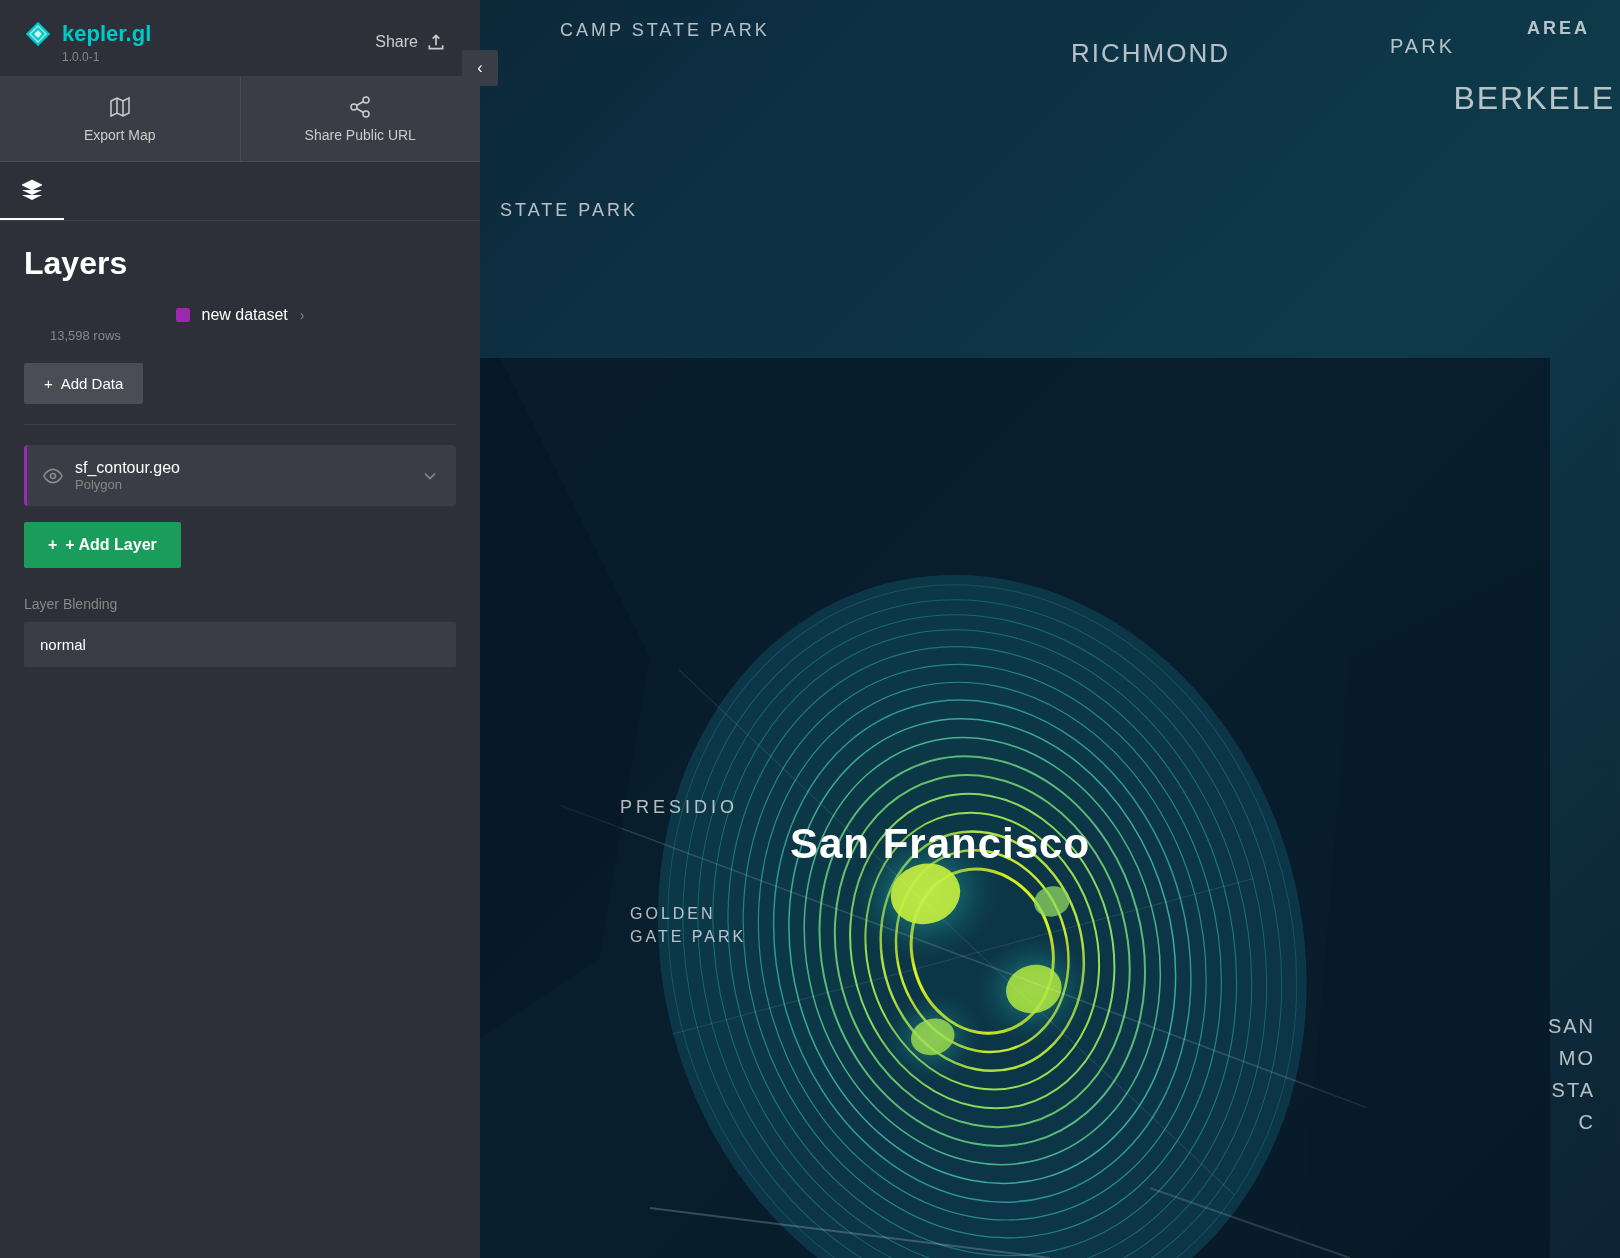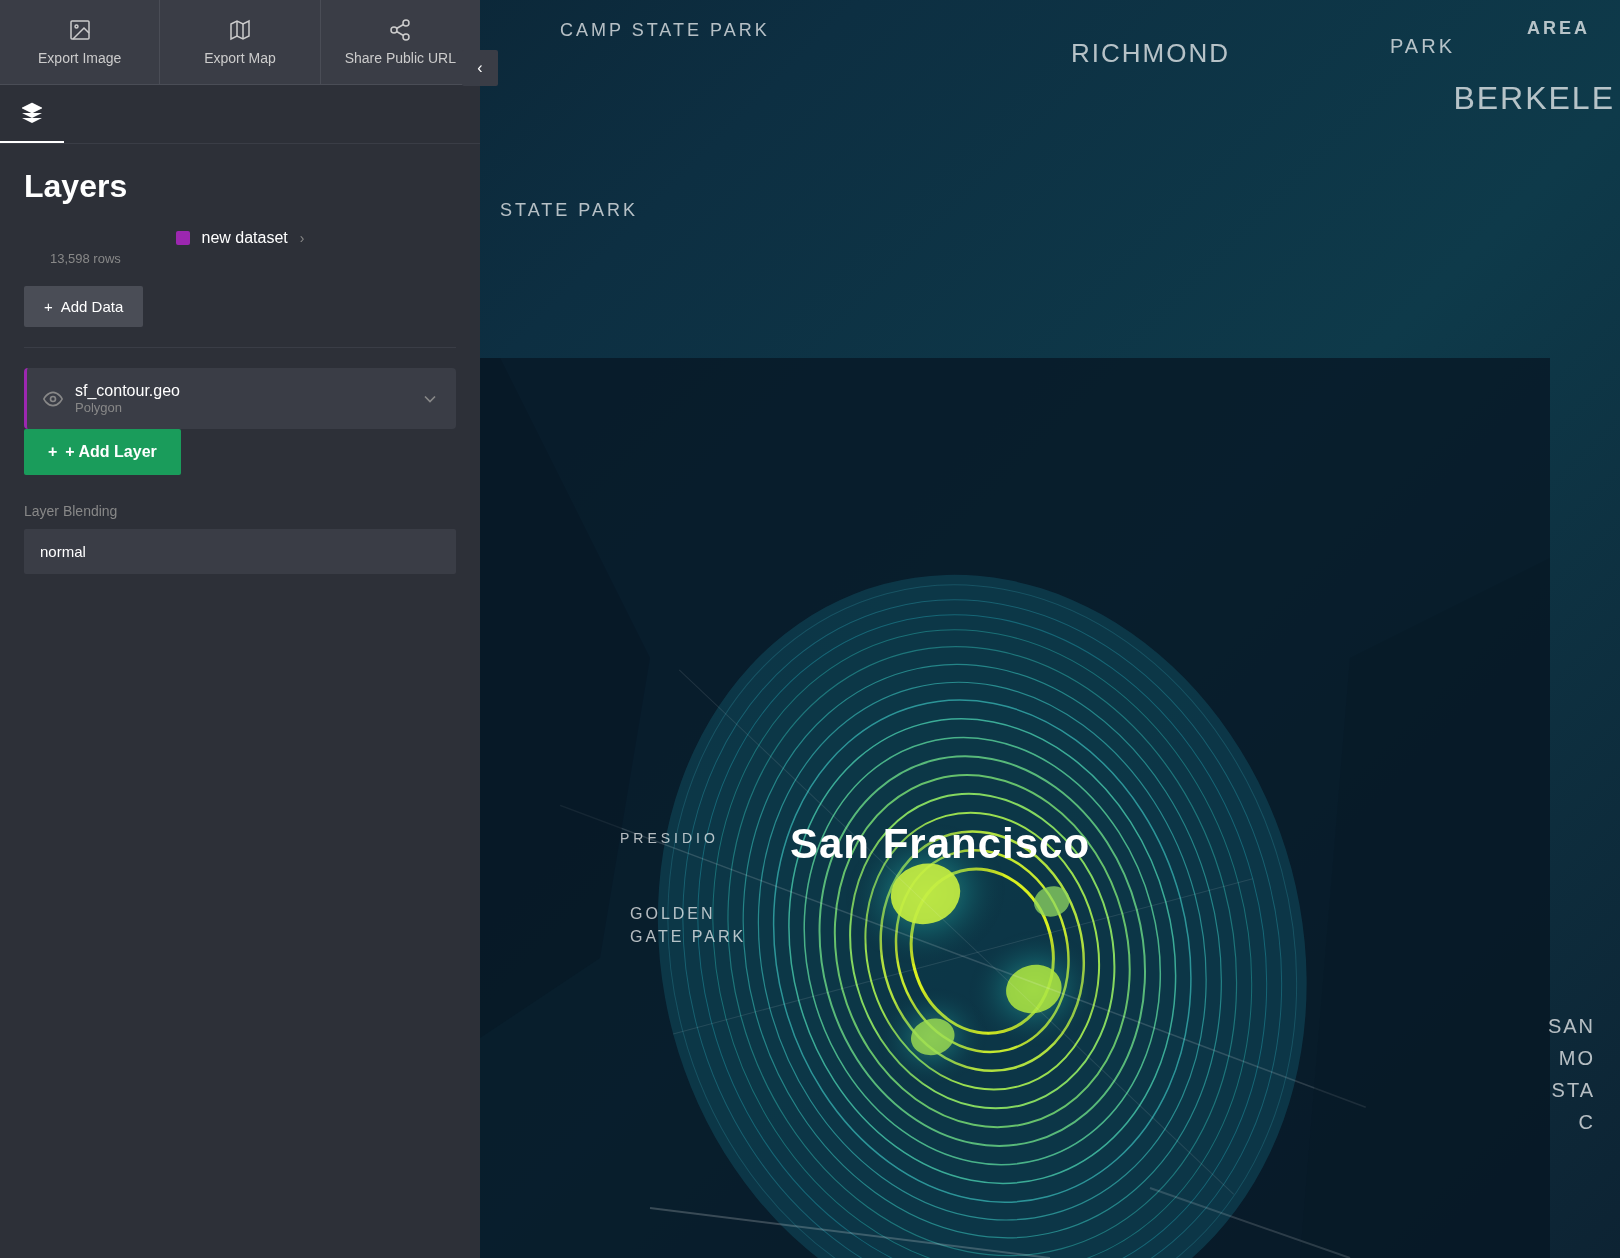--- a/index.html
+++ b/index.html
@@ -218,20 +218,21 @@
     }
 
     
     .layer-item {
       background: #3a3d46;
       border-radius: 4px;
       display: flex;
       align-items: center;
       padding: 14px 16px;
       gap: 12px;
+      margin-bottom: 16px;
       border-left: 3px solid #9c27b0;
     }
     .layer-info {
       flex: 1;
     }
     .layer-name {
       color: white;
       font-size: 16px;
       font-weight: 500;
     }
@@ -370,39 +371,50 @@
     <line x1="200" y1="850" x2="600" y2="900" stroke="rgba(255,255,255,0.2)" stroke-width="2"></line>
     <line x1="700" y1="830" x2="900" y2="900" stroke="rgba(255,255,255,0.15)" stroke-width="2"></line>
   </svg>
 
   <div class="map-label" style="top:20px; left:560px; font-size:18px; letter-spacing:3px;">CAMP STATE
 PARK</div>
   <div class="map-label" style="top:38px; right:390px; font-size:26px;">Richmond</div>
   <div class="map-label" style="top:35px; right:165px; font-size:20px; letter-spacing:3px;">PARK</div>
   <div class="map-label" style="top:18px; right:30px; font-size:18px; letter-spacing:3px;font-weight:bold;">AREA</div>
   <div class="map-label" style="top:80px; right:5px; font-size:32px; font-weight:300;">Berkele</div>
-  <div class="map-label" style="bottom:412px; left:620px; font-size:14px; letter-spacing:4px;text-align:right;">PRESIDIO</div>
+  <div class="map-label" style="bottom:440px; left:620px; font-size:18px; letter-spacing:4px;text-align:right;">PRESIDIO</div>
   <div class="map-label large" style="bottom:390px; left:790px;">San Francisco</div>
   <div class="map-label" style="bottom:310px; left:630px; font-size:16px; letter-spacing:3px; line-height:1.4;">GOLDEN<br>GATE PARK</div>
   <div class="map-label" style="top:200px; left:500px; font-size:18px; letter-spacing:3px;">STATE PARK</div>
   <div class="map-label" style="bottom:120px; right:25px; font-size:20px; line-height:1.6; text-align:right;">SAN<br>MO<br>STA<br>C</div>
 </div>
 
 <div id="sidebar">
 
+  <div id="header">
+    <div class="logo-area">
+      <div class="logo-row">
+        <svg class="logo-diamond" viewBox="0 0 28 28" xmlns="http://www.w3.org/2000/svg">
+          <polygon points="14,2 26,14 14,26 2,14" fill="#00c8c8" stroke="#00a0a0" stroke-width="1"></polygon>
+          <polygon points="14,6 22,14 14,22 6,14" fill="none" stroke="white" stroke-width="1.5" opacity="0.6"></polygon>
+          <polygon points="14,10 18,14 14,18 10,14" fill="white" opacity="0.8"></polygon>
+        </svg>
+        <span class="logo-text">kepler.gl</span>
+      </div>
+      <div class="version-text">1.0.0-1</div>
+    </div>
+    <button class="share-btn">
+      <span>Share</span>
+      <svg width="20" height="20" viewBox="0 0 24 24" fill="none" stroke="currentColor" stroke-width="2">
+        <path d="M4 16v4h16v-4M12 4v12M8 8l4-4 4 4"></path>
+      </svg>
+    </button>
+  </div>
 
   <div id="share-toolbar">
-    <div class="share-tool-item">
-      <svg width="24" height="24" viewBox="0 0 24 24" fill="none" stroke="#ccc" stroke-width="1.5">
-        <rect x="3" y="3" width="18" height="18" rx="1"></rect>
-        <circle cx="8.5" cy="8.5" r="1.5"></circle>
-        <path d="M21 15l-5-5L5 21"></path>
-      </svg>
-      <span>Export Image</span>
-    </div>
     <div class="share-tool-item">
       <svg width="24" height="24" viewBox="0 0 24 24" fill="none" stroke="#ccc" stroke-width="1.5">
         <path d="M3 6l6-3 6 3 6-3v15l-6 3-6-3-6 3V6z"></path>
         <path d="M9 3v15M15 6v15"></path>
       </svg>
       <span>Export Map</span>
     </div>
     <div class="share-tool-item">
       <svg width="24" height="24" viewBox="0 0 24 24" fill="none" stroke="#ccc" stroke-width="1.5">
         <circle cx="18" cy="5" r="3"></circle>

